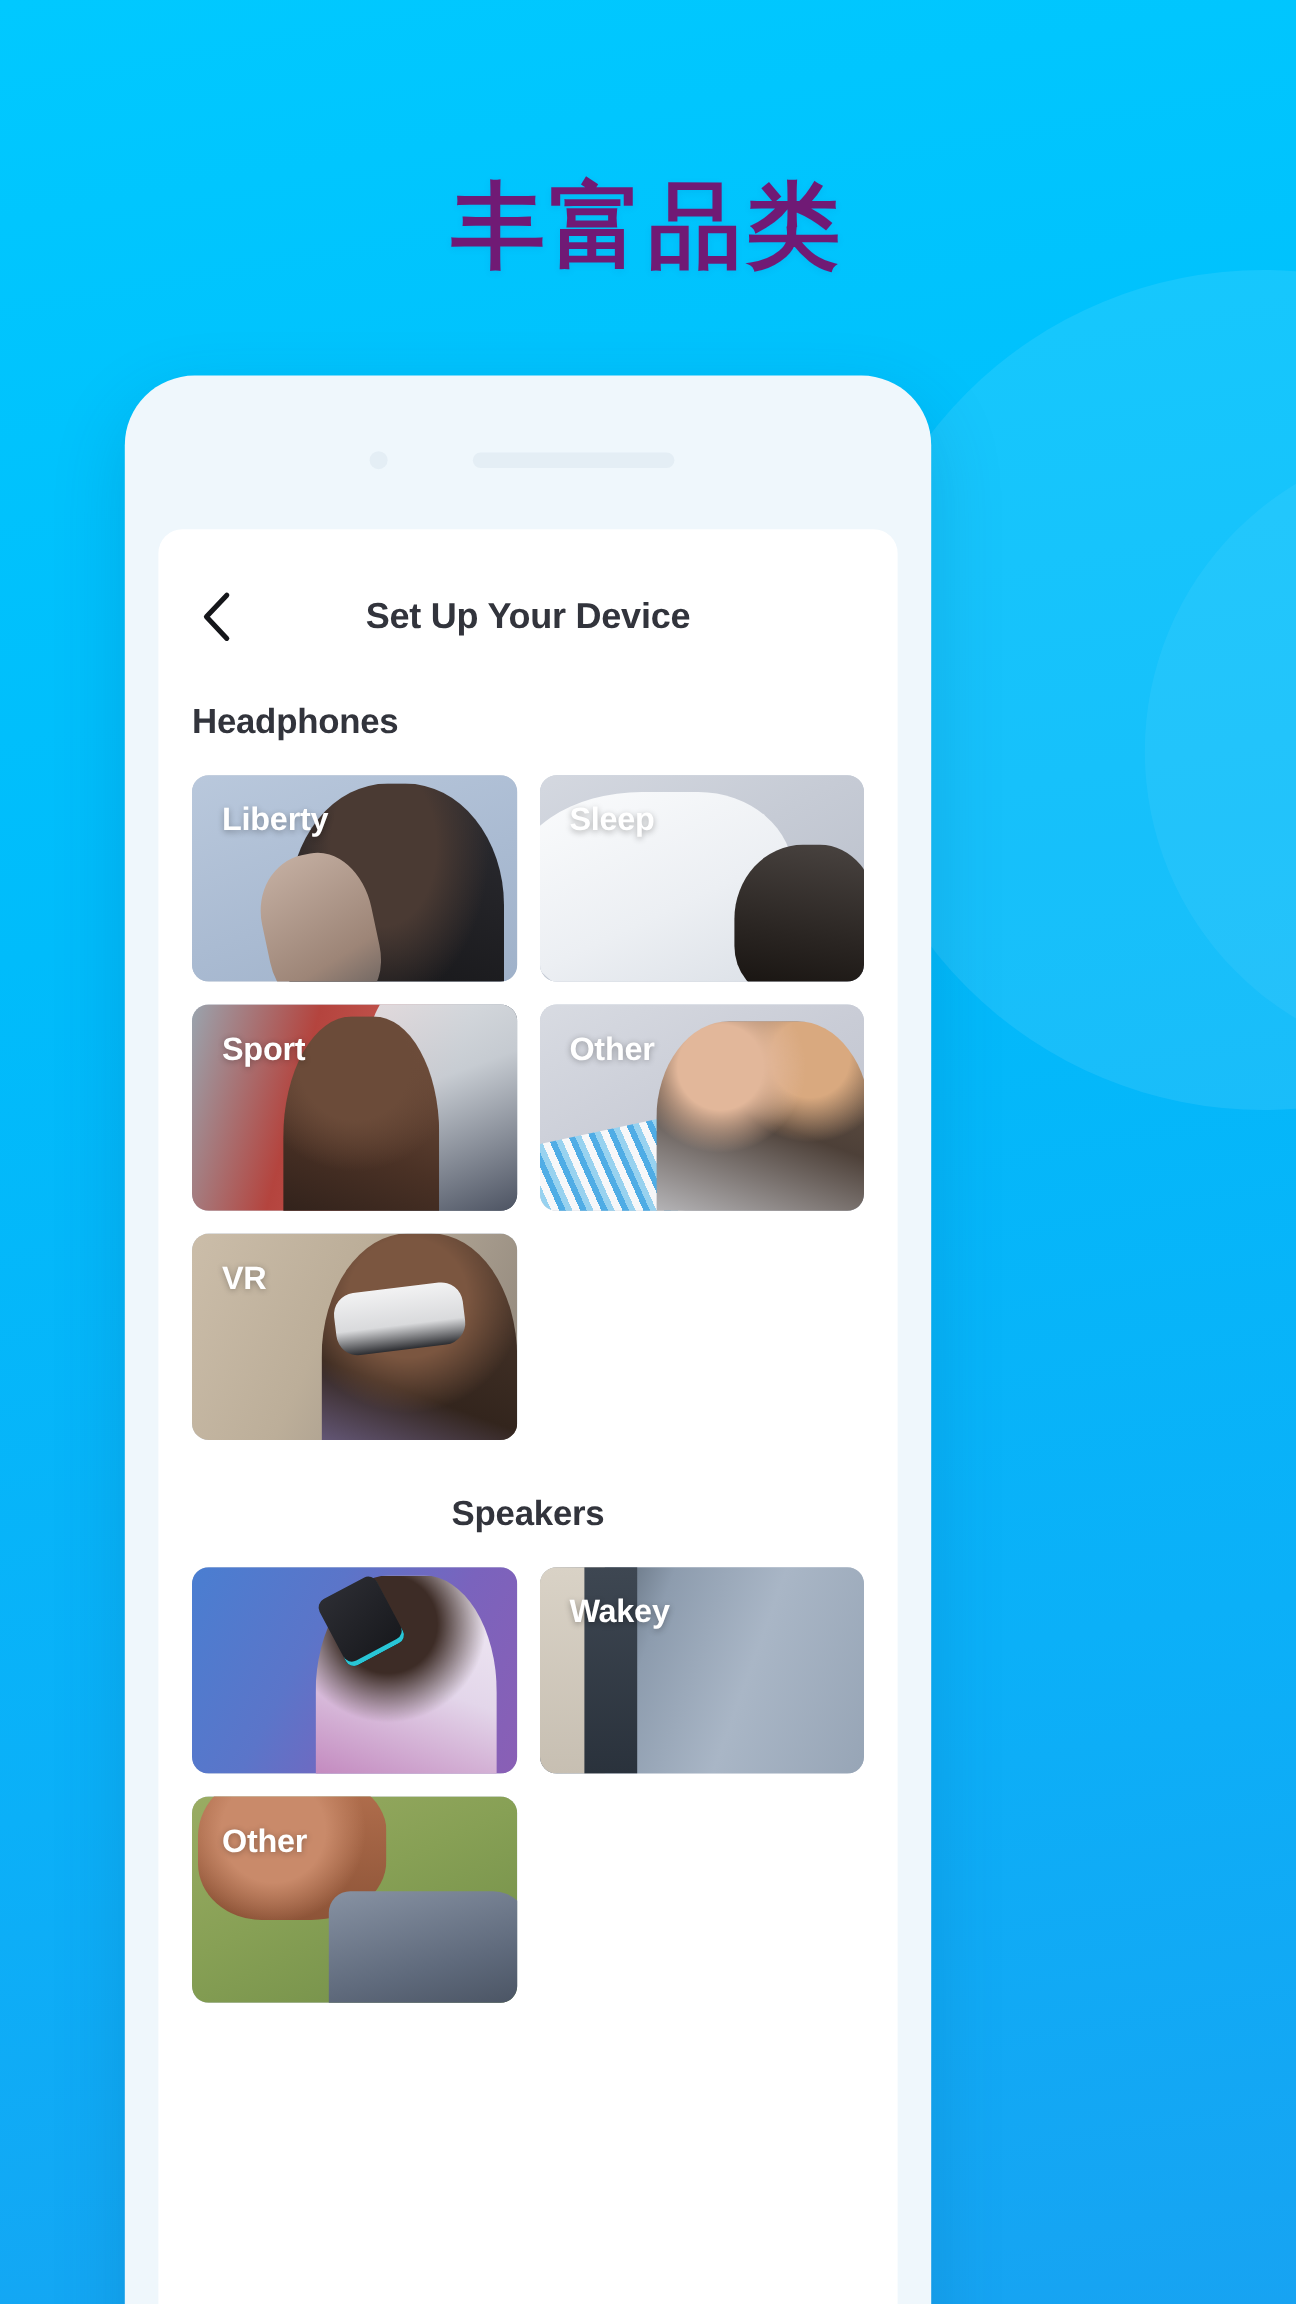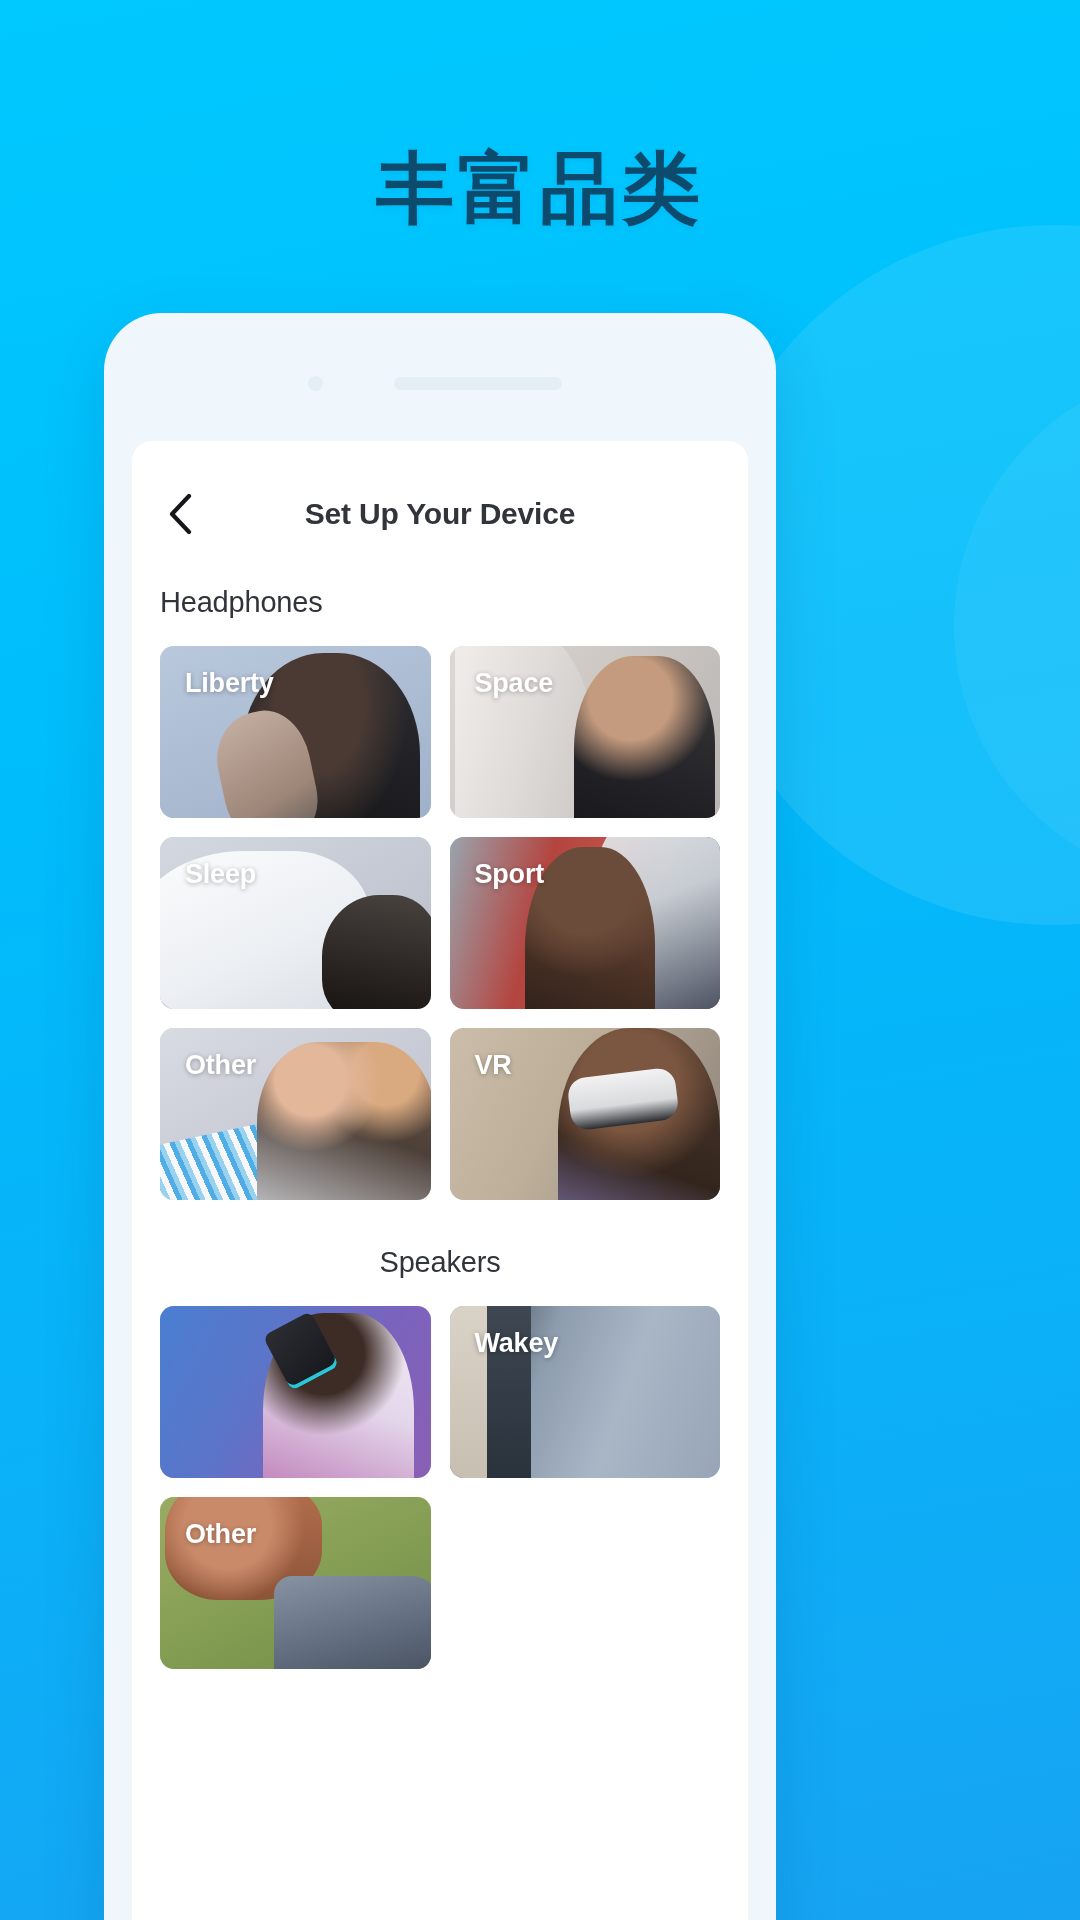--- a/index.html
+++ b/index.html
@@ -29,21 +29,21 @@
     width:520px; height:520px;
     border-radius:50%;
     background:rgba(255,255,255,0.055);
   }
 
   
   .hero-title {
     position:absolute;
     top:146px; left:0; right:0;
     text-align:center;
-    color:#0c4a6e;
+    color:#701a75;
     font-size:78px;
     font-weight:bold;
     letter-spacing:4px;
     line-height:1.08;
     text-shadow:0 2px 6px rgba(0,90,150,0.10);
   }
 
   
   .phone {
     position:absolute;
@@ -99,21 +99,21 @@
     font-size:30px;
     font-weight:bold;
     color:#32343c;
     letter-spacing:-0.2px;
   }
 
   
   .section { padding:0 28px; }
   .section-title {
     font-size:29px;
-    font-weight:normal;
+    font-weight:bold;
     color:#32343c;
     margin-bottom:27px;
     letter-spacing:-0.2px;
   }
   .section + .section { margin-top:46px;text-align:center; }
 
   .grid {
     display:grid;
     grid-template-columns:1fr 1fr;
     gap:19px 19px;
@@ -346,24 +346,20 @@
 
     <div class="section">
       <div class="section-title">Headphones</div>
       <div class="grid">
 
         <div class="card">
           <div class="art art-liberty"></div>
           <div class="card-label">Liberty</div>
         </div>
 
-        <div class="card">
-          <div class="art art-space"></div>
-          <div class="card-label">Space</div>
-        </div>
 
         <div class="card">
           <div class="art art-sleep"></div>
           <div class="card-label">Sleep</div>
         </div>
 
         <div class="card">
           <div class="art art-sport"></div>
           <div class="card-label">Sport</div>
         </div>

